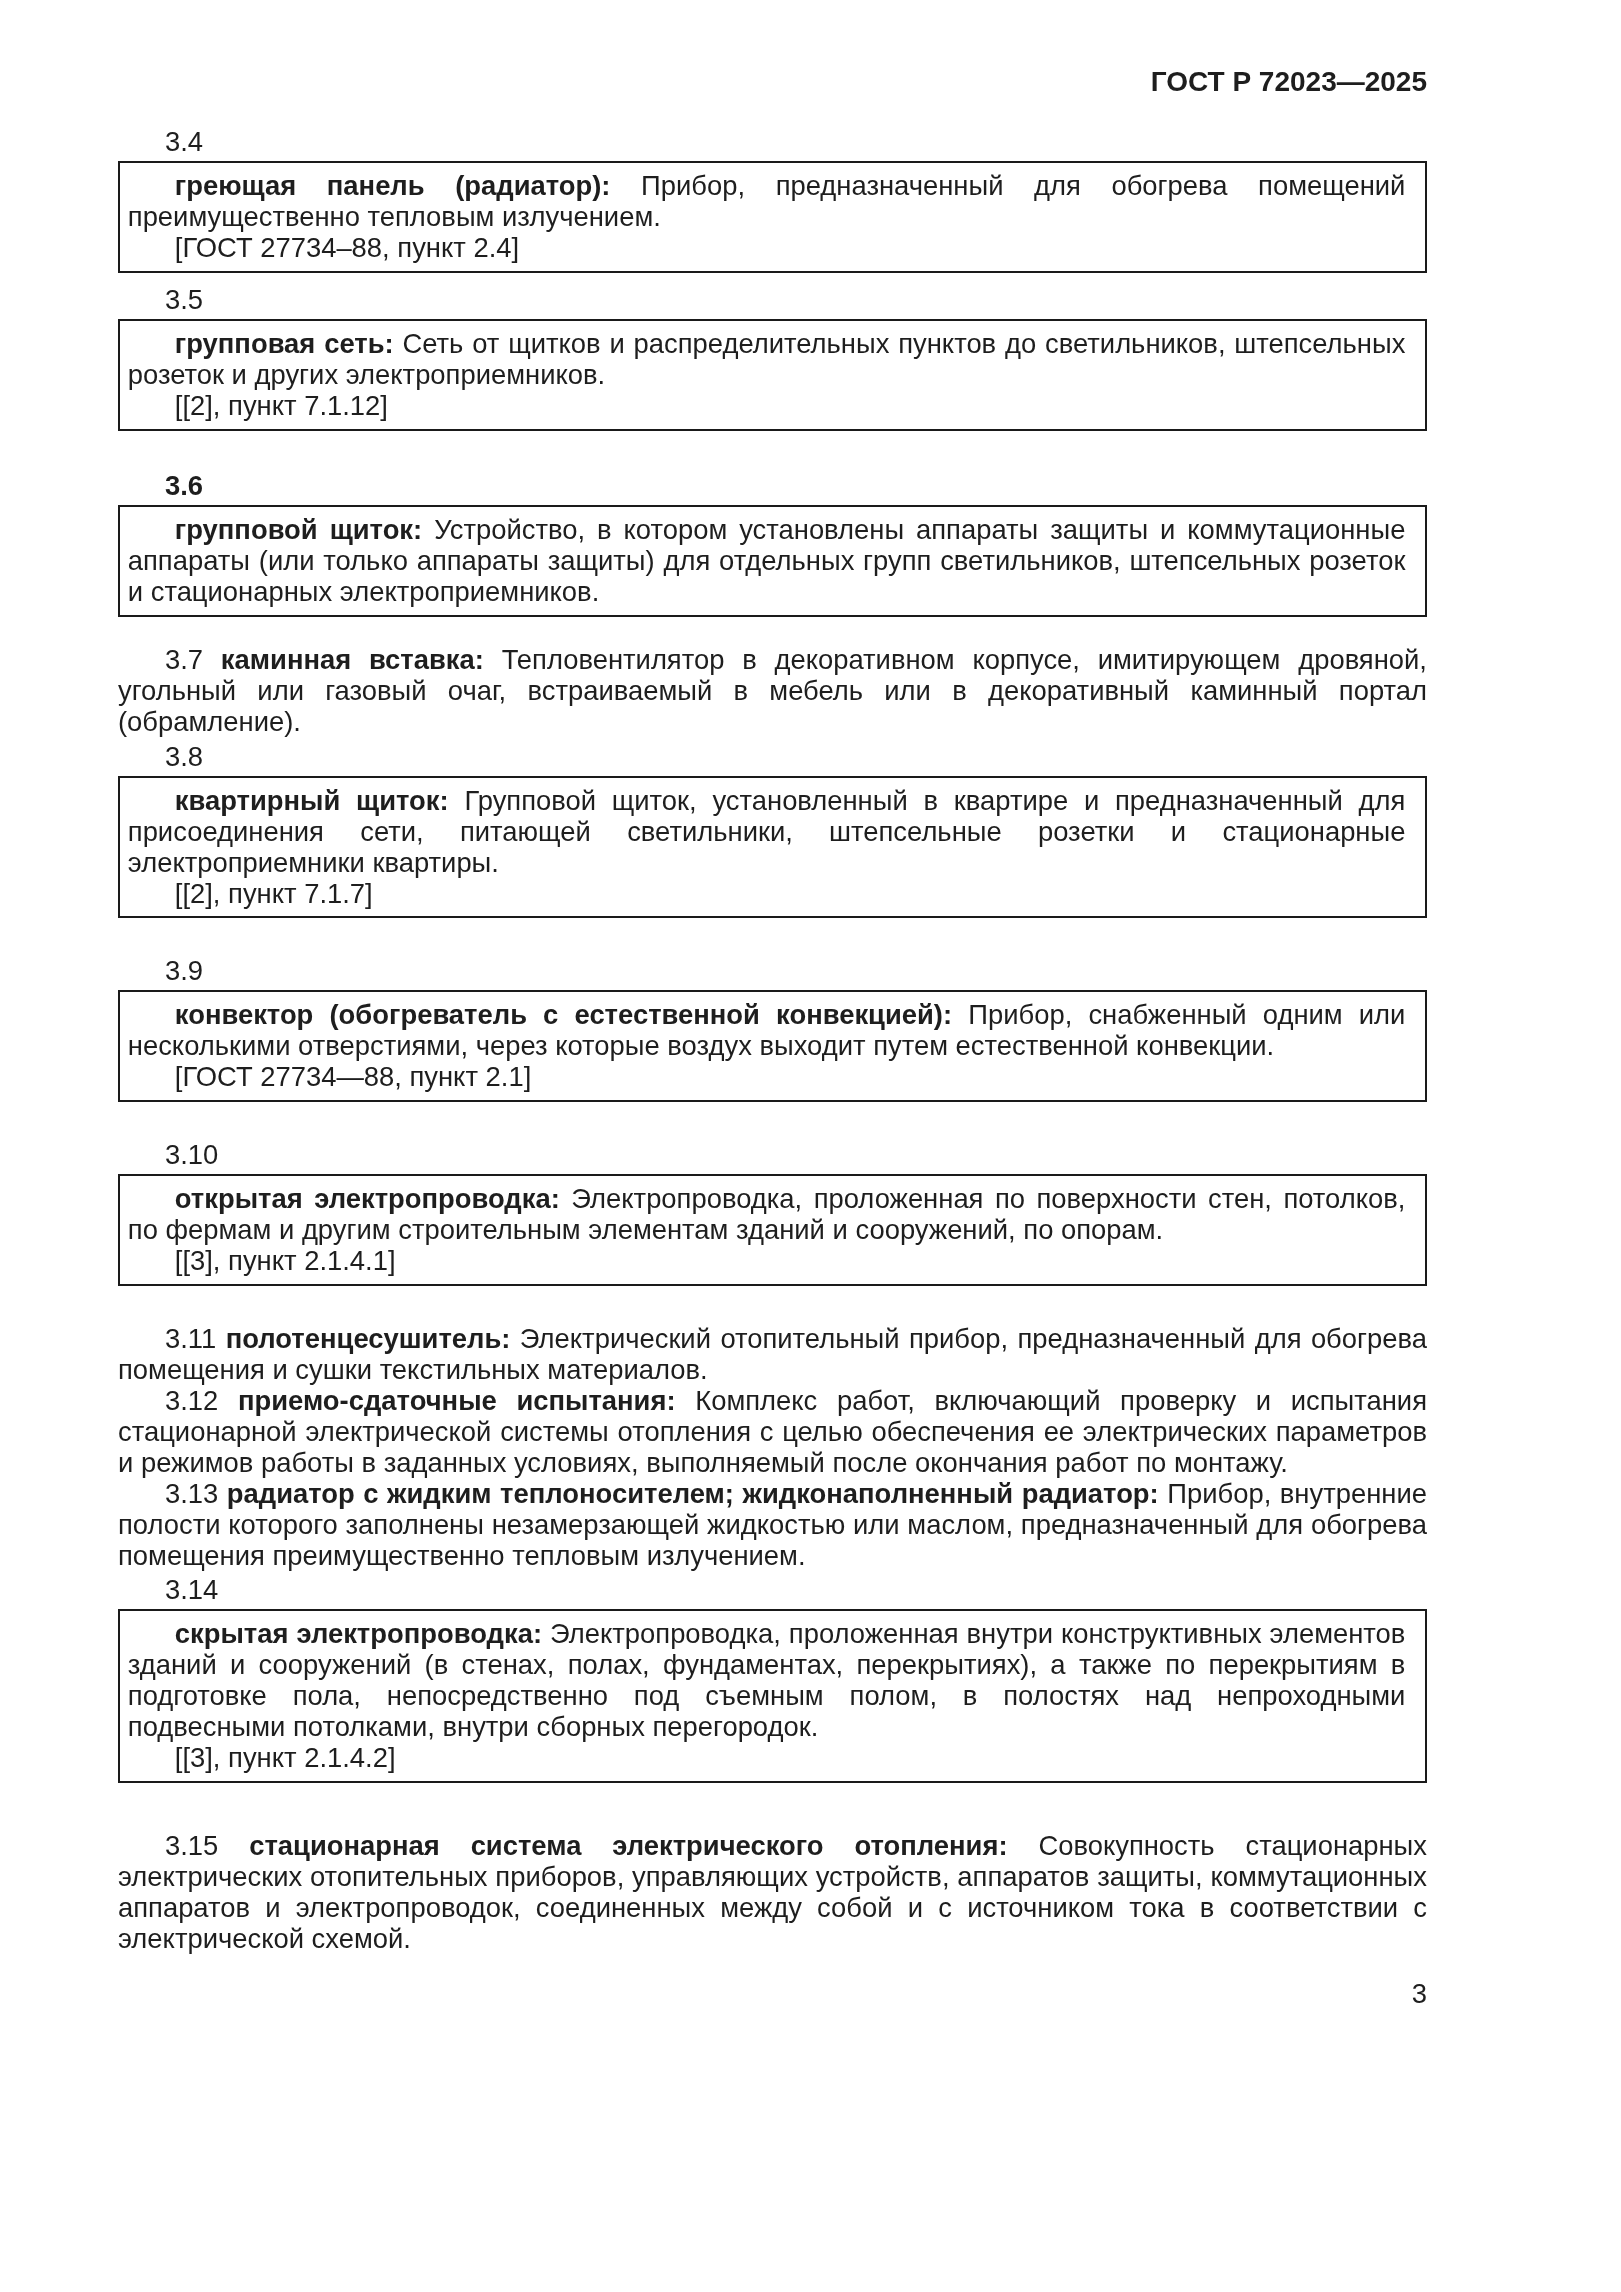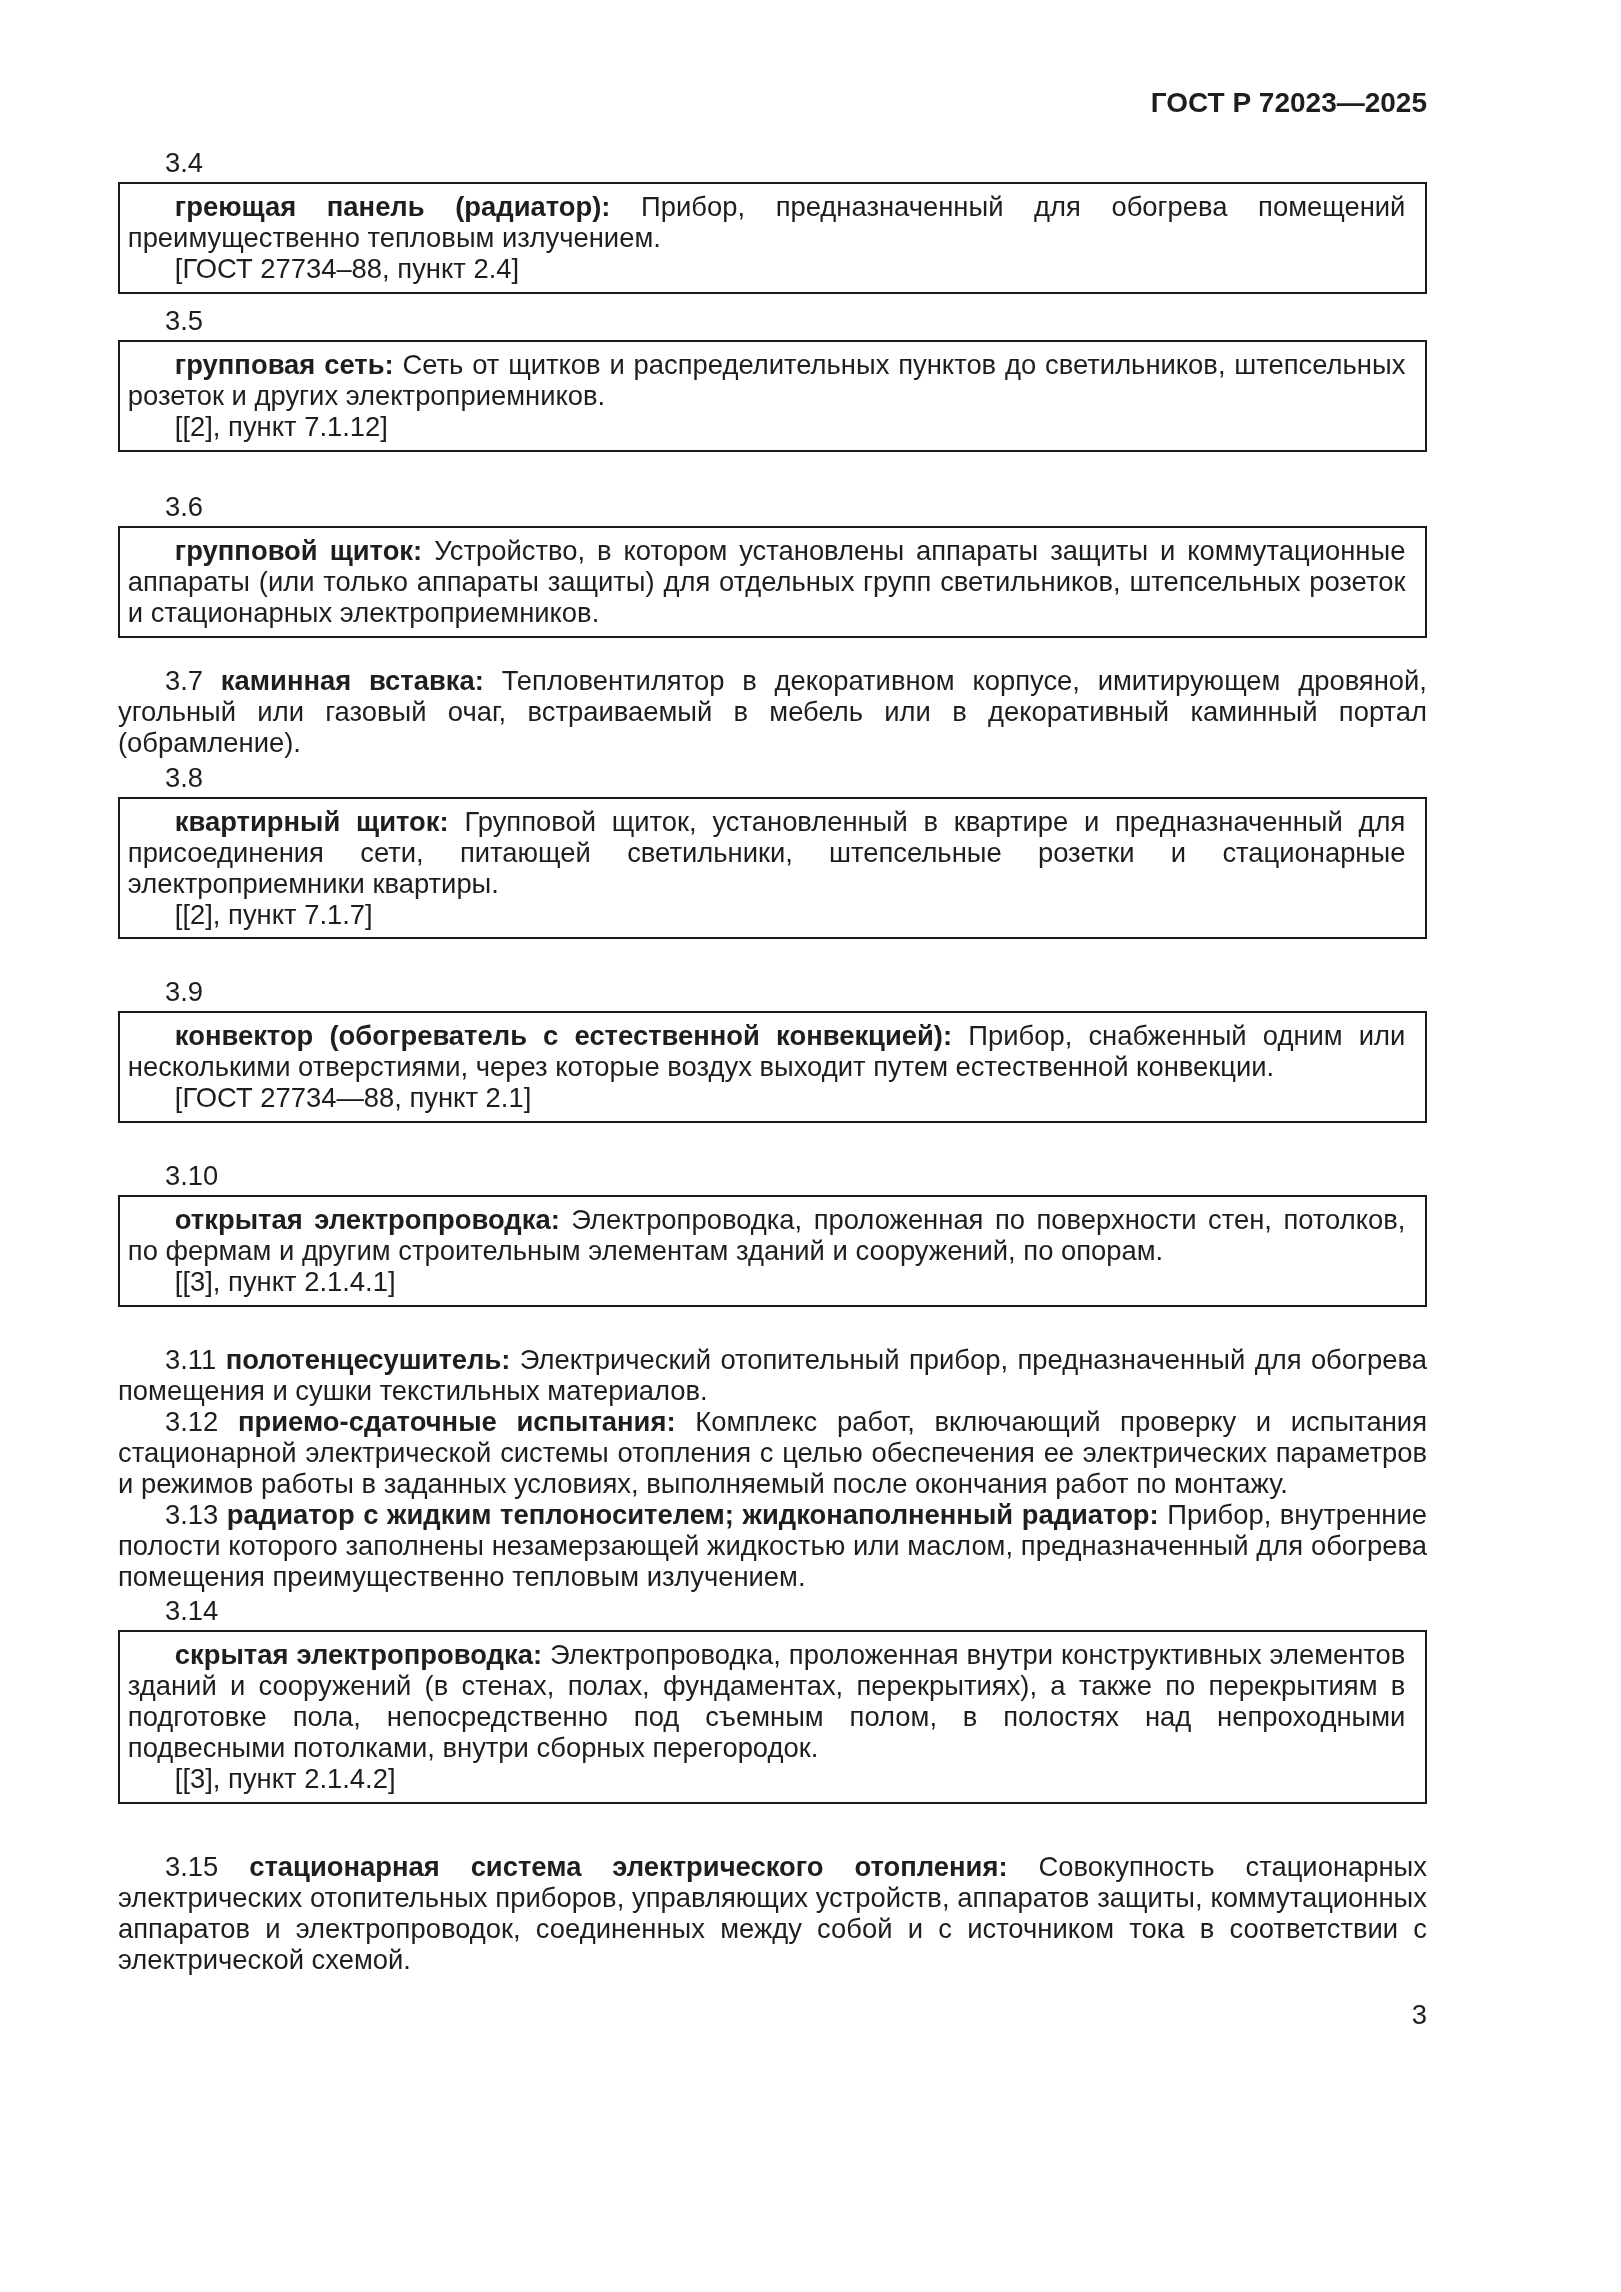--- a/index.html
+++ b/index.html
@@ -16,21 +16,21 @@
     font-family: "Liberation Sans", sans-serif;
     font-size: 27.4px;
     line-height: 31px;
     color: #1e1e1e;
   }
   .content {
     position: absolute;
     left: 118px;
     top: 0;
     width: 1309px;
-    padding-top: 87px;
+    padding-top: 66px;
   }
   .doc-header {
     text-align: right;
     font-weight: bold;
     font-size: 28px;
     margin: 0;
   }
   p { margin: 0; }
   .label {
     text-indent: 47px;
@@ -57,21 +57,21 @@
   .pagenum {
     text-align: right;
     margin-top: 23.5px;
   }
   .mt-0  { margin-top: 0; }
   .mt-4  { margin-top: 3.9px; }
   .mt-12 { margin-top: 11.8px; }
   .mt-26 { margin-top: 29px; }
   .mt-28 { margin-top: 27.4px; }
   .mt-38 { margin-top: 37px; }
-  .mt-40 { margin-top: 39px; }
+  .mt-40 { margin-top: 39px; font-weight: bold; }
   .mt-48 { margin-top: 47px; }
   b { font-weight: bold; margin-top: 8px; }
 </style>
 </head>
 <body>
 
 <div class="sheet">
   <div class="content">
 
     <p class="doc-header">ГОСТ Р 72023—2025</p>

